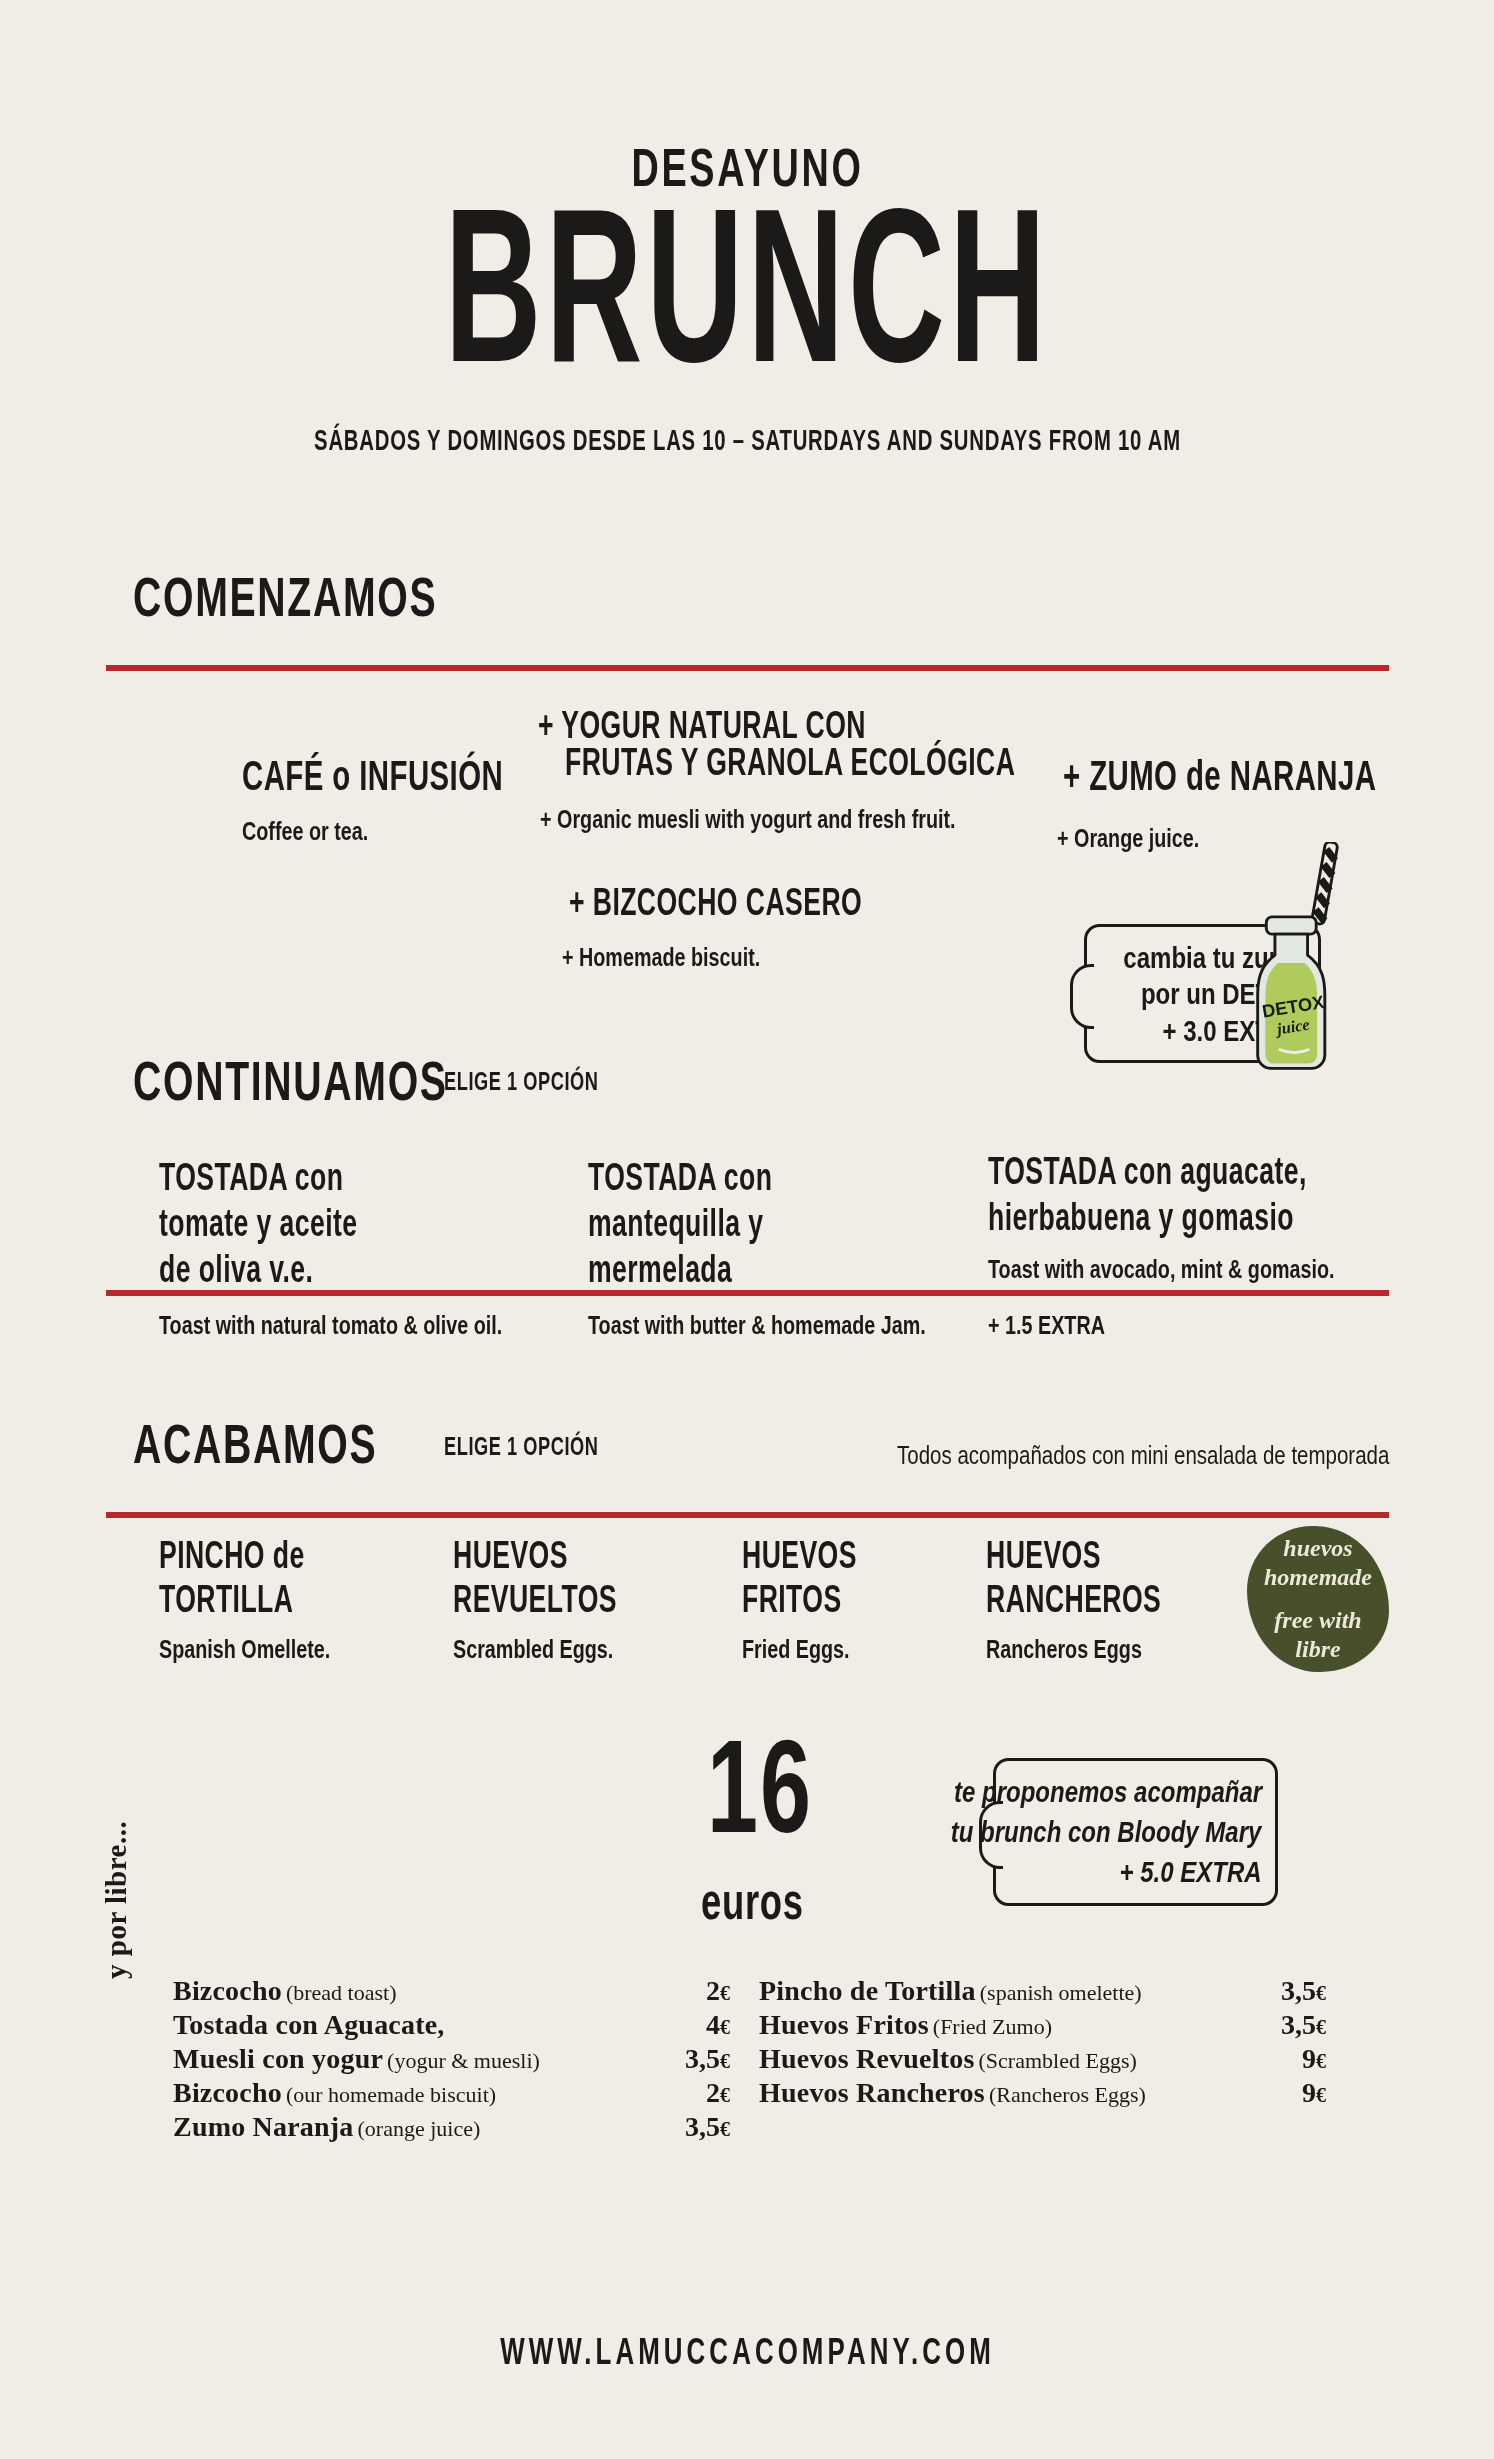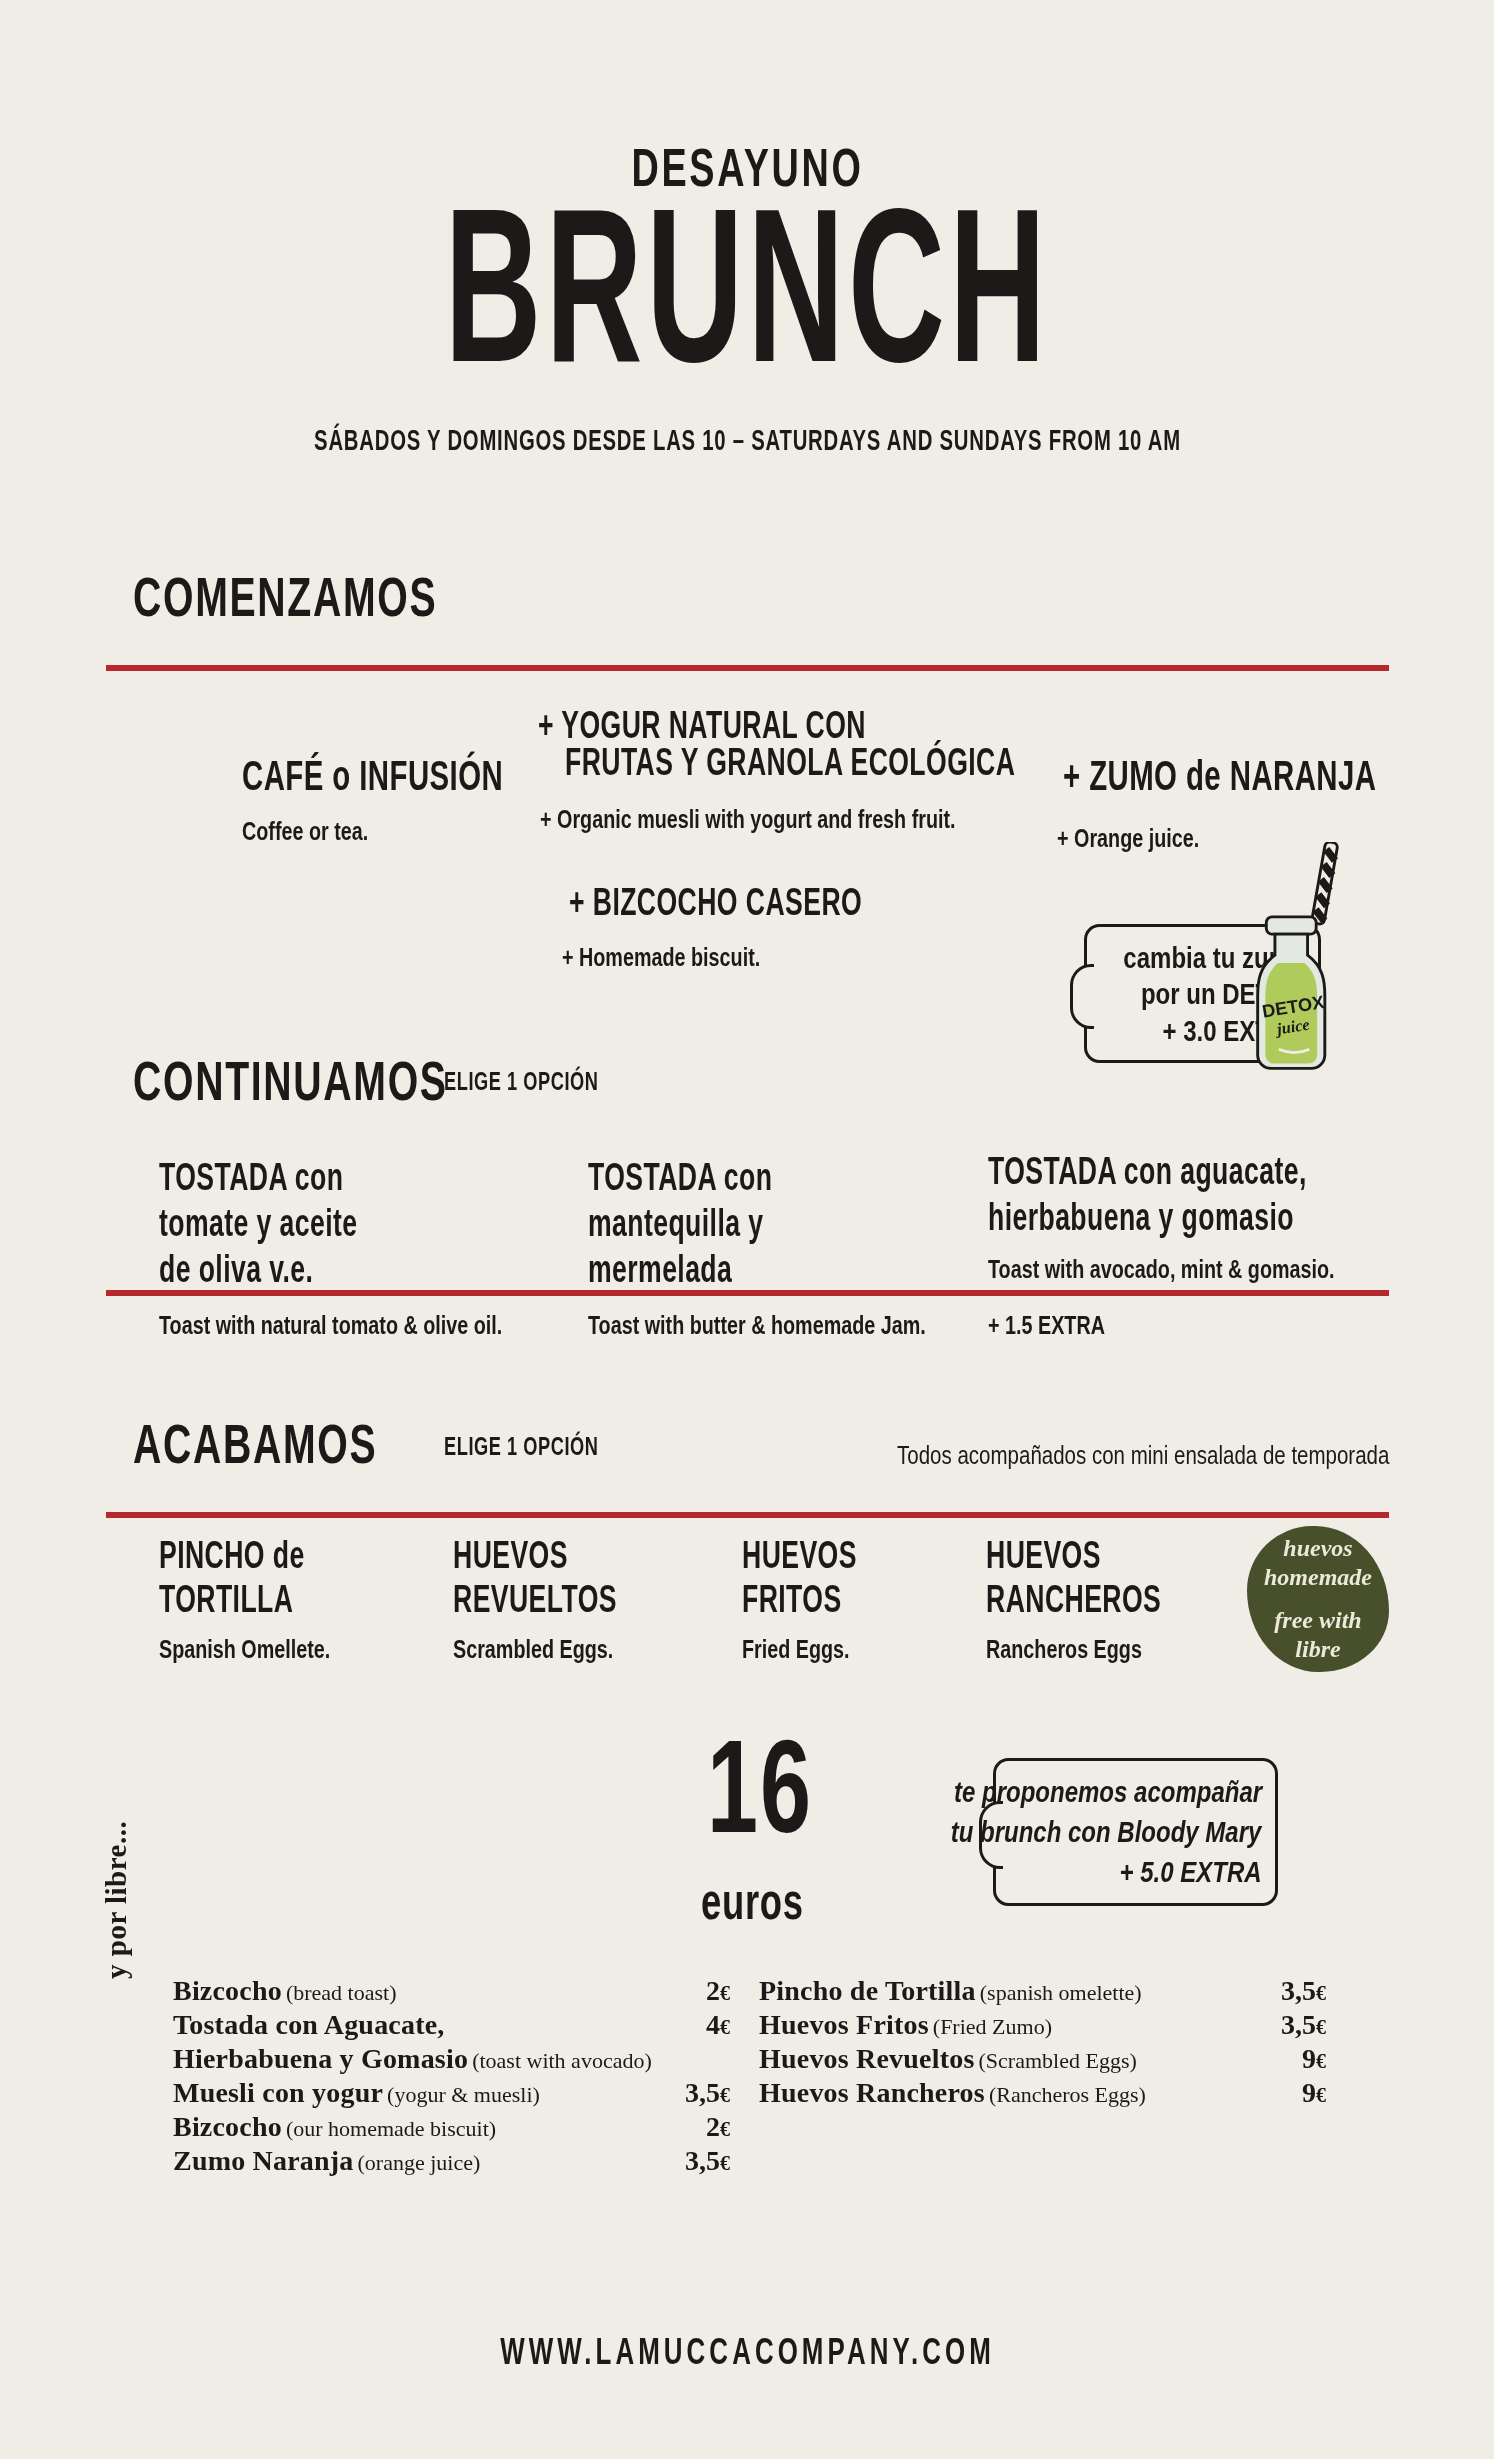--- a/index.html
+++ b/index.html
@@ -343,25 +343,20 @@
       <span class="pname">Bizcocho</span>
       <span class="pen">(bread toast)</span>
       <span class="pval"><span>2</span><span class="cur">€</span></span>
     </div>
     <div class="prow">
       <span class="pname">Tostada con Aguacate,</span>
       <span class="pen"></span>
       <span class="pval"><span>4</span><span class="cur">€</span></span>
     </div>
     <div class="prow">
-      <span class="pname">Hierbabuena y Gomasio</span>
-      <span class="pen">(toast with avocado)</span>
-      <span class="pval"><span></span><span class="cur"></span></span>
-    </div>
-    <div class="prow">
       <span class="pname">Muesli con yogur</span>
       <span class="pen">(yogur &amp; muesli)</span>
       <span class="pval"><span>3,5</span><span class="cur">€</span></span>
     </div>
     <div class="prow">
       <span class="pname">Bizcocho</span>
       <span class="pen">(our homemade biscuit)</span>
       <span class="pval"><span>2</span><span class="cur">€</span></span>
     </div>
     <div class="prow">

